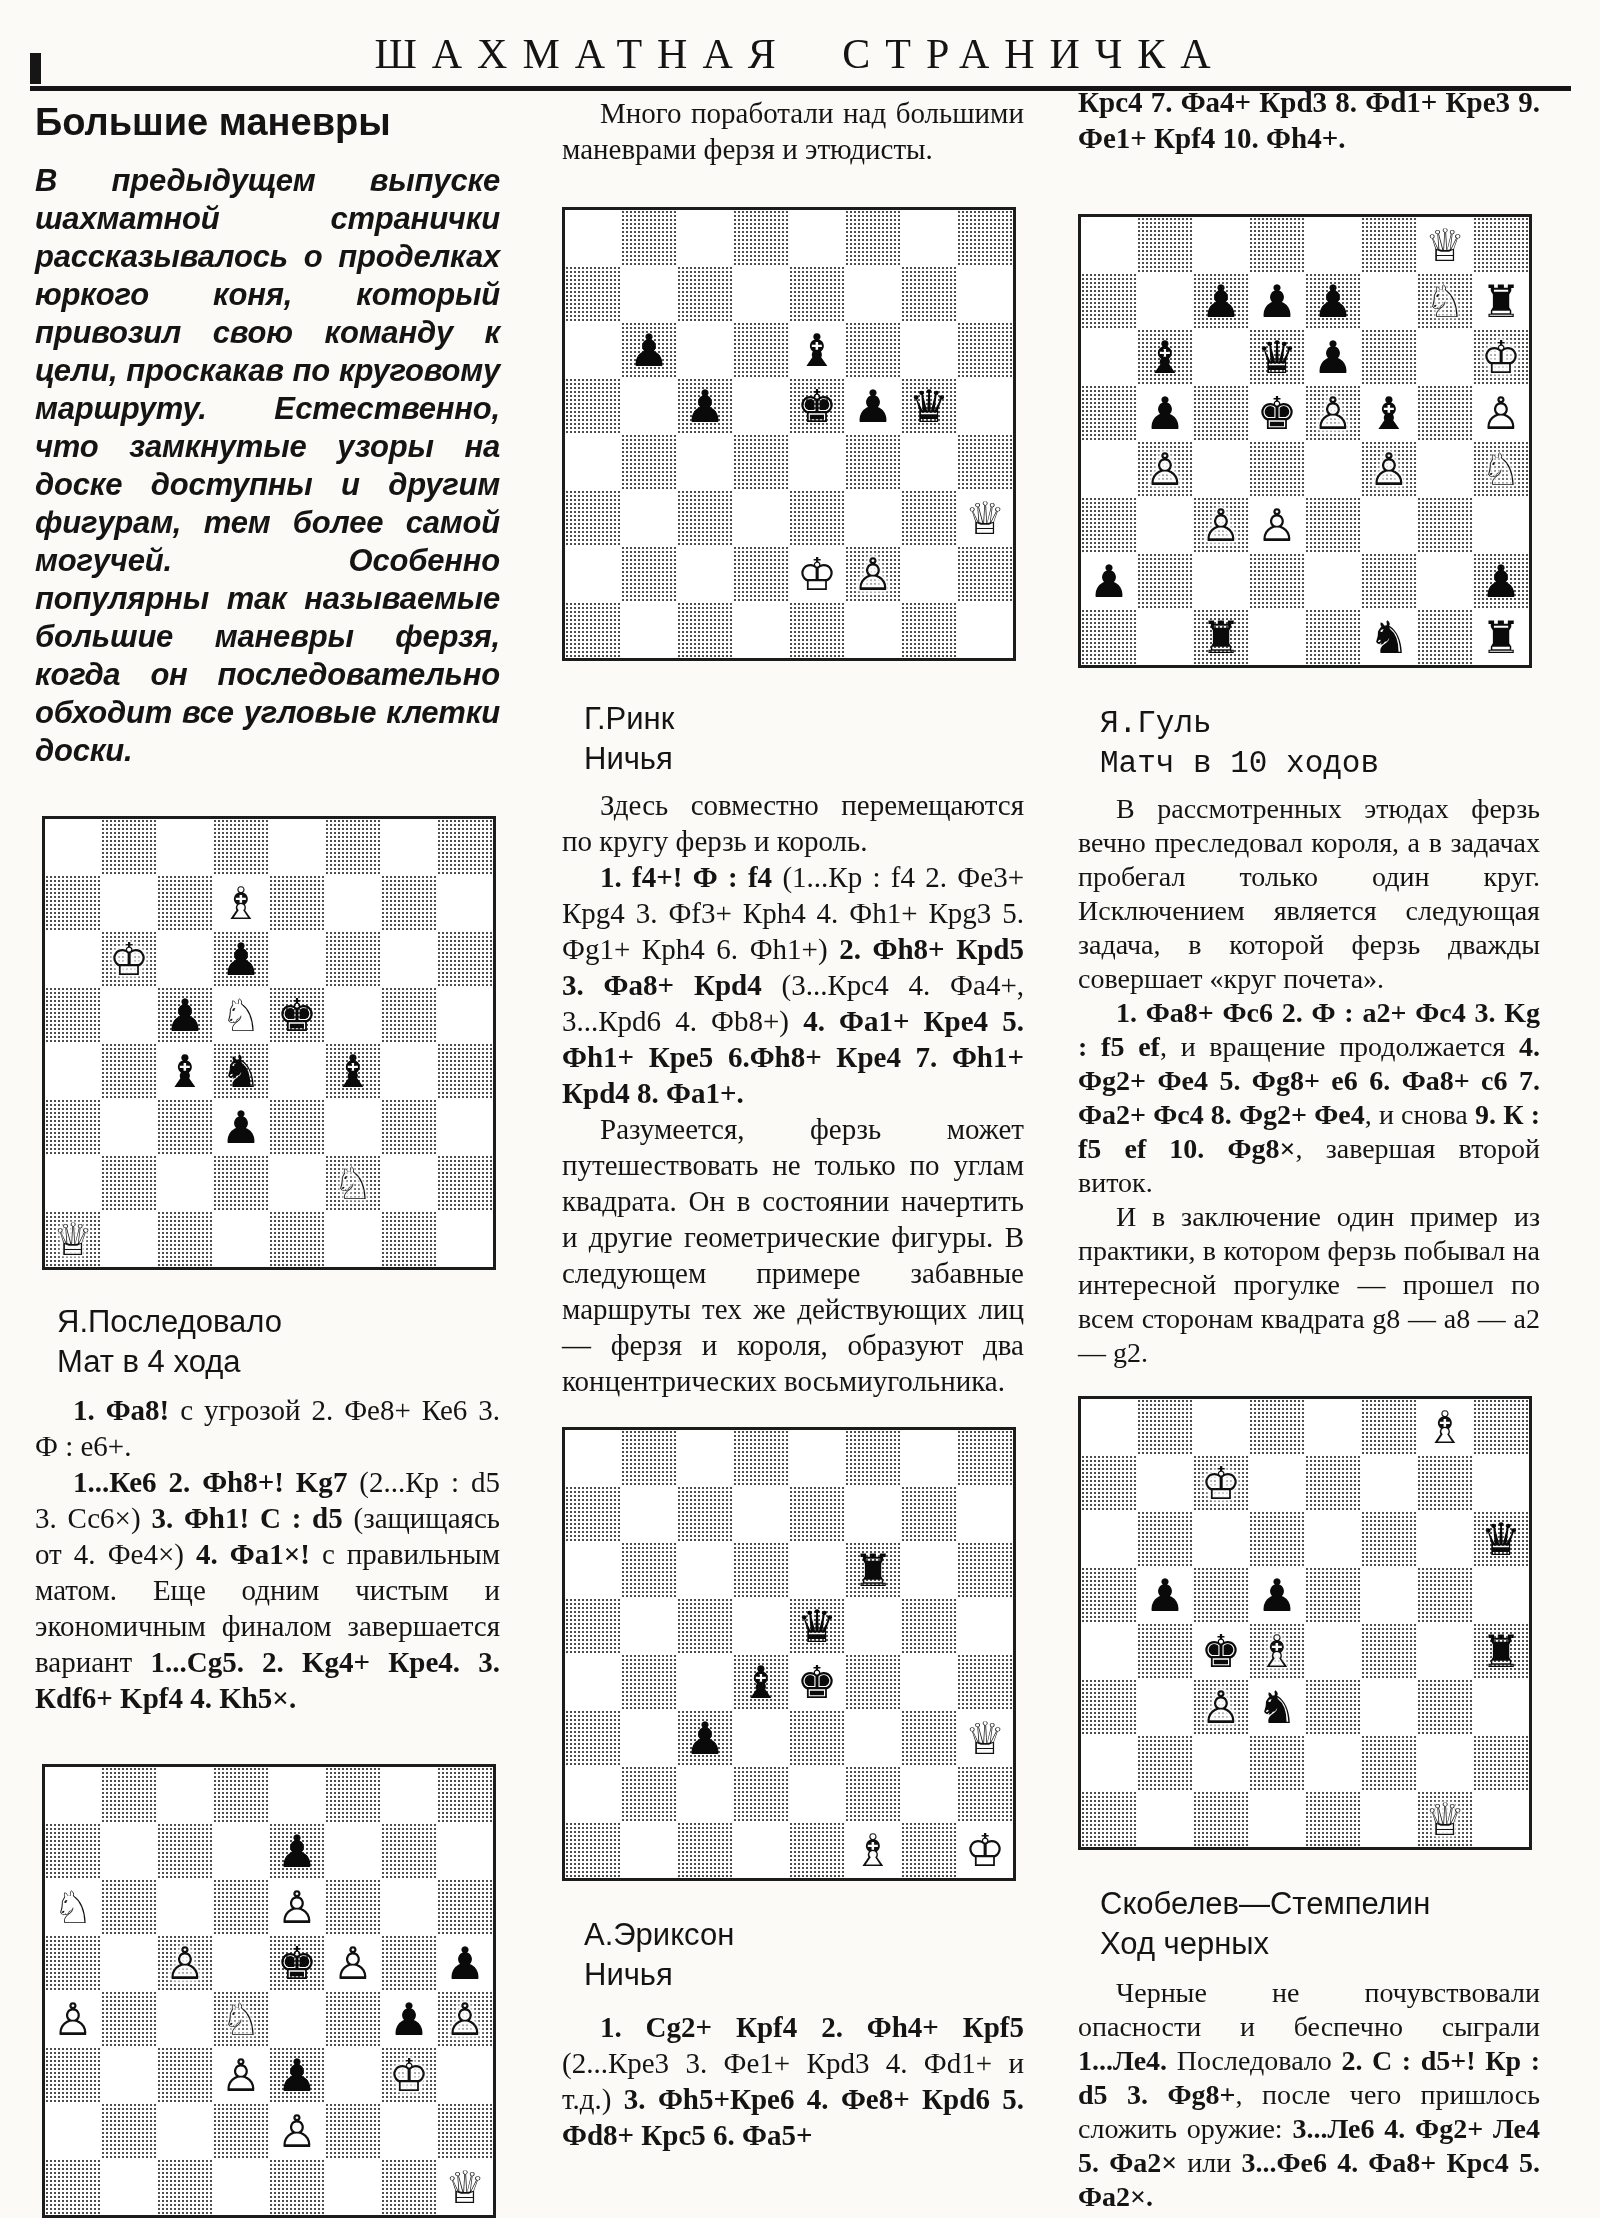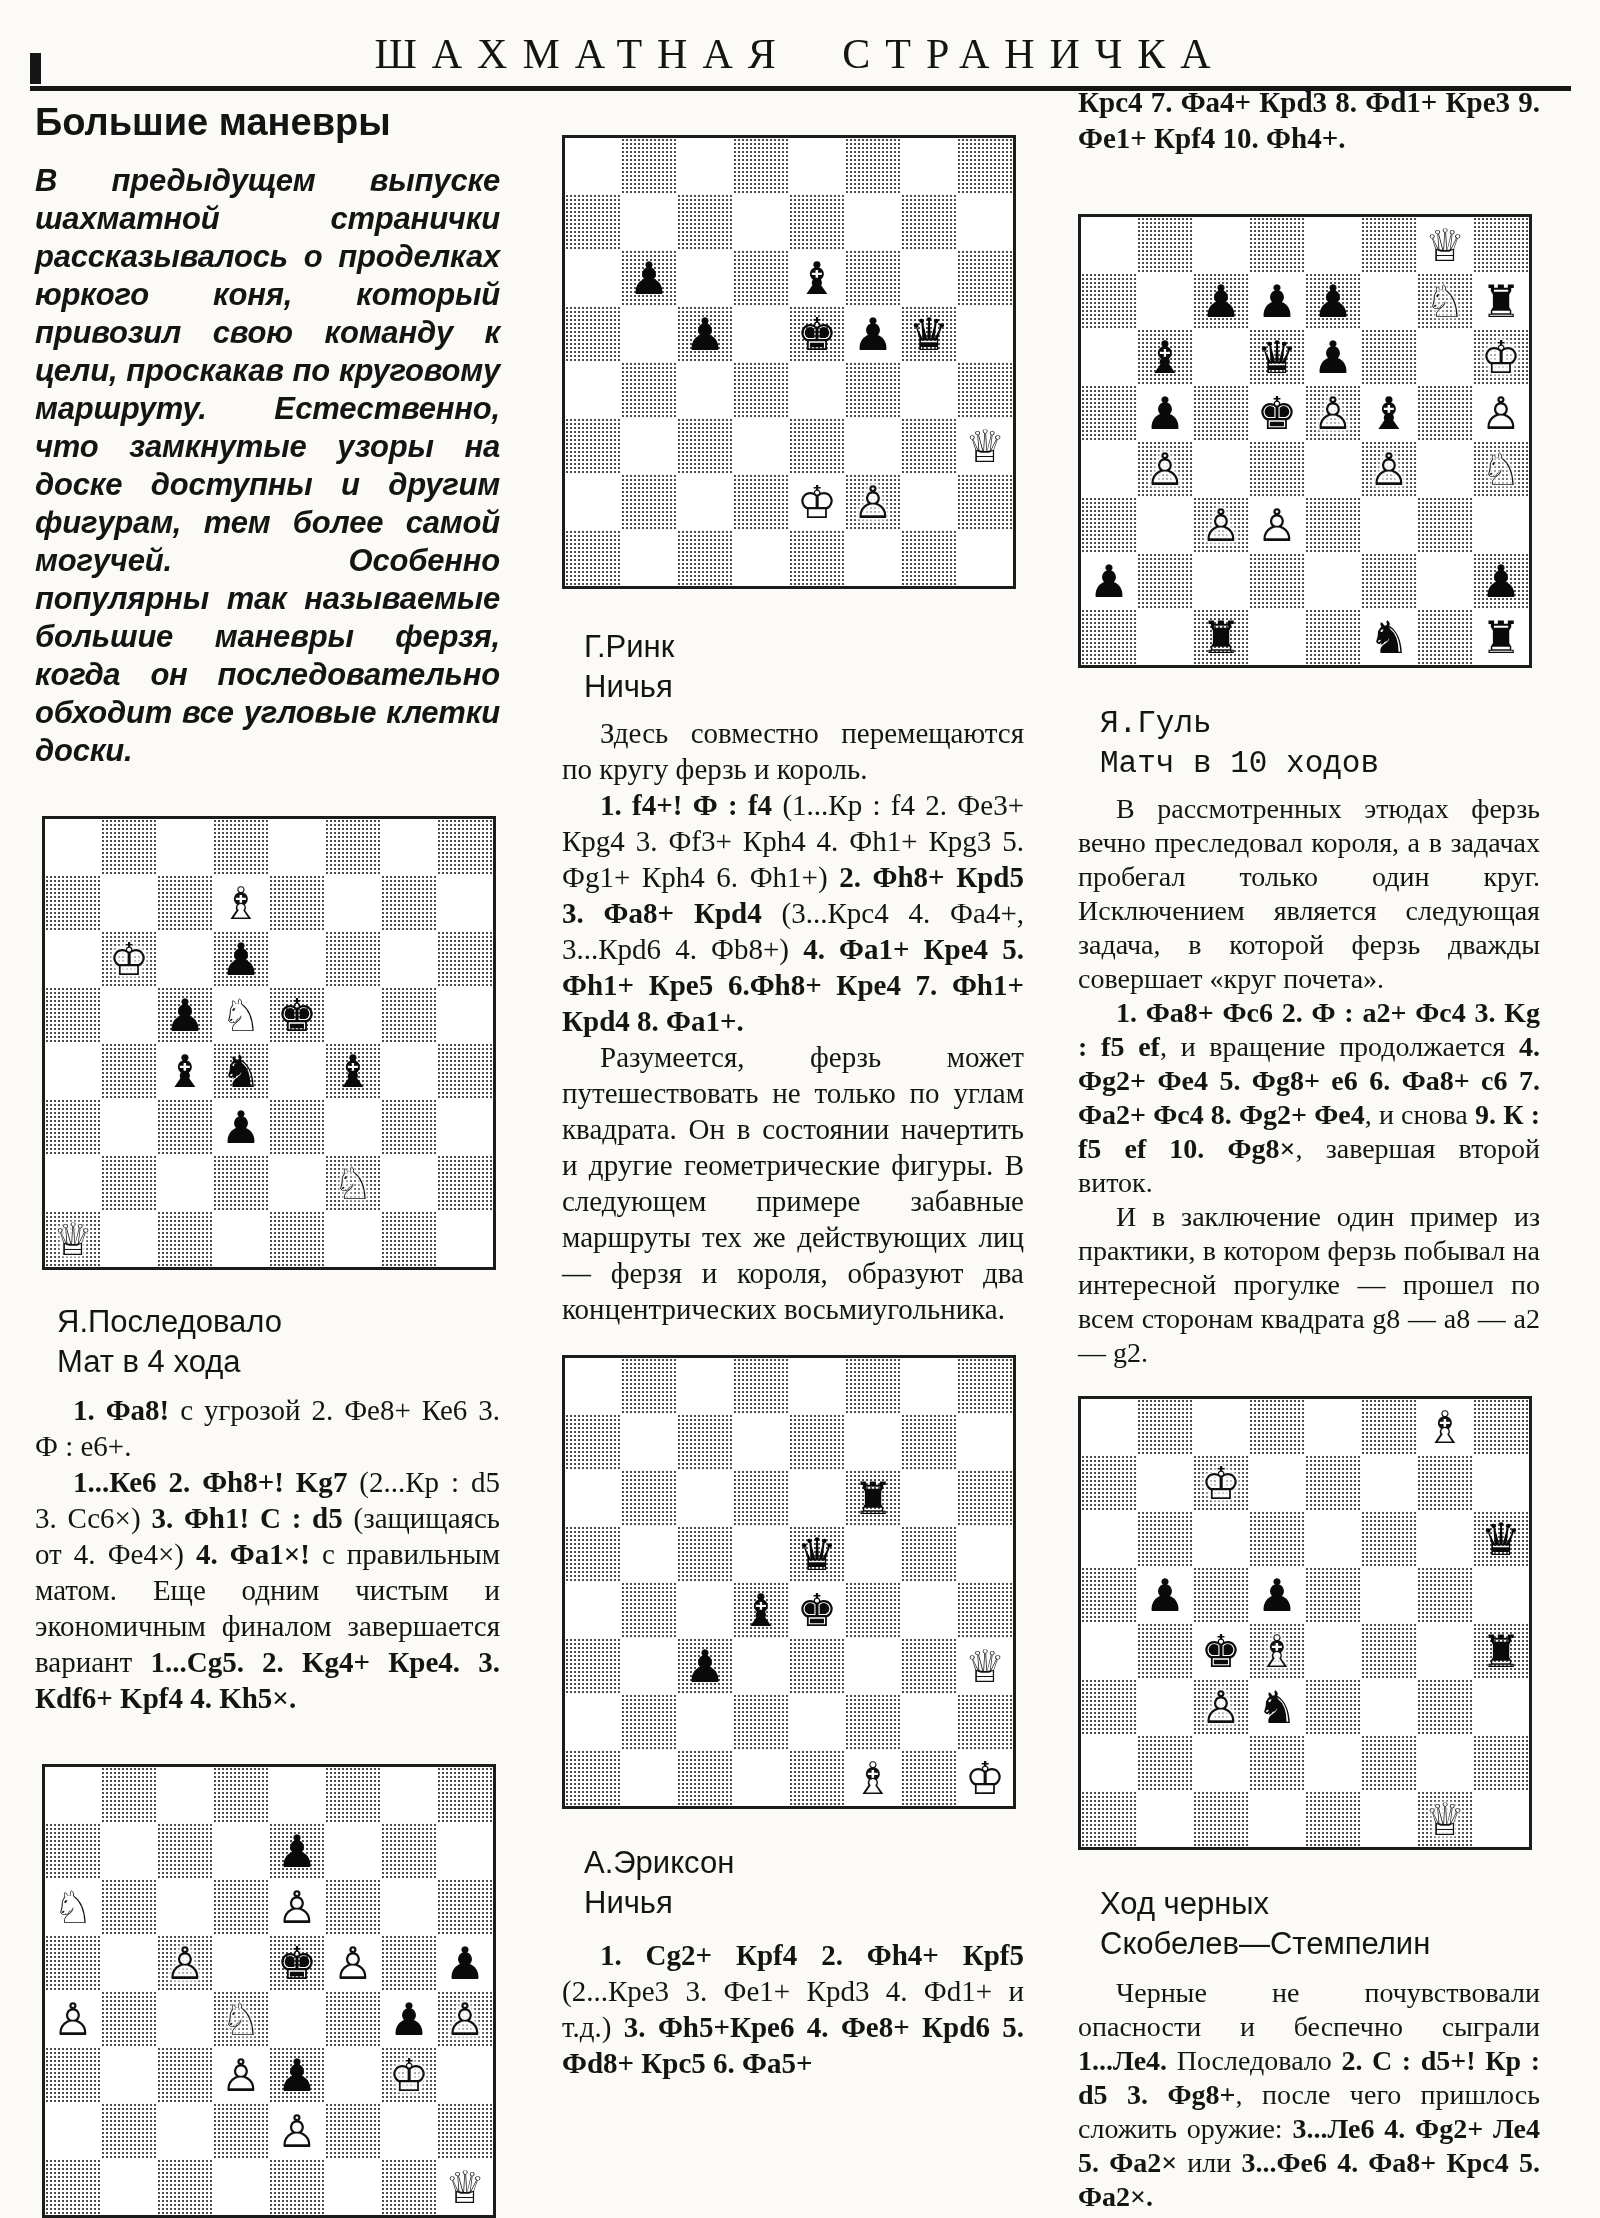--- a/index.html
+++ b/index.html
@@ -264,20 +264,21 @@
       </div>
     </div>
   <div class="caption" style="margin-top:30px;">
     <div>Г.Шульц</div>
     <div>Мат в 4 хода</div>
   </div>
 
 </div>
 
 <div class="col" id="col-mid">
+  <p class="serif-p indent">Много поработали над большими маневрами ферзя и этюдисты.</p>
 
   <div class="board" style="margin-top:40px;">
       <div class="sq light"></div>
       <div class="sq dark"></div>
       <div class="sq light"></div>
       <div class="sq dark"></div>
       <div class="sq light"></div>
       <div class="sq dark"></div>
       <div class="sq light"></div>
       <div class="sq dark"></div>
@@ -662,18 +663,18 @@
       <div class="sq dark"></div>
       <div class="sq light"></div>
       <div class="sq dark"></div>
       <div class="sq light"></div>
       <div class="sq dark">
         <span class="piece w">♕</span>
       </div>
       <div class="sq light"></div>
     </div>
   <div class="caption" style="margin-top:34px;">
+    <div>Скобелев—Стемпелин</div>
     <div>Ход черных</div>
-    <div>Скобелев—Стемпелин</div>
   </div>
   <p class="serif-p indent" style="margin-top:12px;"><span>Черные не почувствовали опасности и беспечно сыграли </span><span class="b">1...Ле4.</span><span> Последовало </span><span class="b">2. С : d5+! Кр : d5 3. Фg8+</span><span>, после чего пришлось сложить оружие: </span><span class="b">3...Ле6 4. Фg2+ Ле4 5. Фа2×</span><span> или </span><span class="b">3...Фе6 4. Фа8+ Крс4 5. Фа2×.</span></p>
 
 </div>
 
 </body></html>

